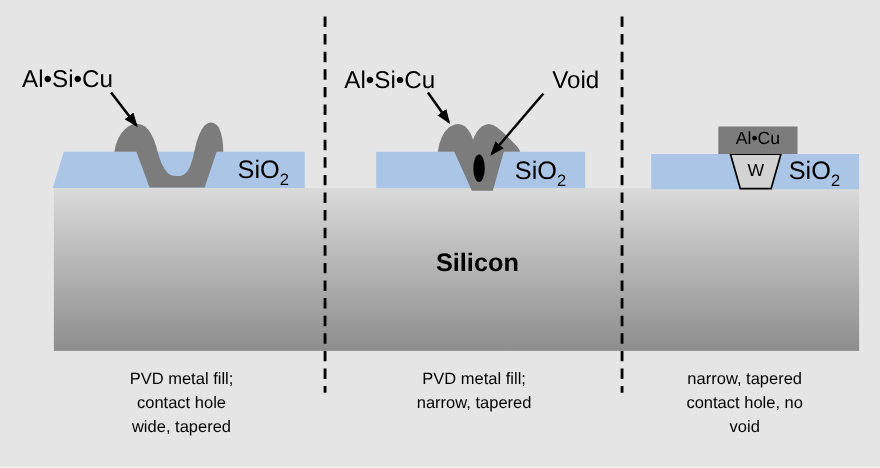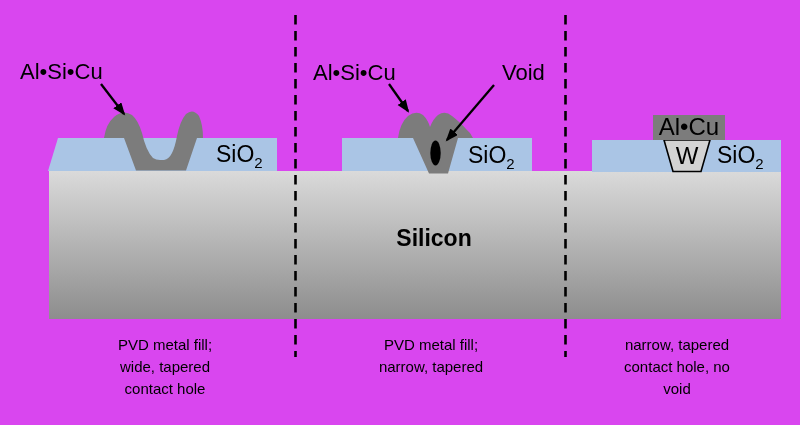--- a/index.html
+++ b/index.html
@@ -1,26 +1,26 @@
 <!DOCTYPE html>
 <html><head>
 <meta charset="utf-8">
 <style>
   html,body{margin:0;padding:0;background:#ffffff;}
   .stage{
-    position:relative;width:800px;height:425px;background:#d946ef;overflow:hidden;
+    position:relative;width:800px;height:425px;background:#e5e5e5;overflow:hidden;
     font-family:"Liberation Sans",sans-serif;color:#000;
   }
   .stage svg{position:absolute;left:0;top:0;}
   .lbl{position:absolute;white-space:nowrap;line-height:1.05;}
   .lbl-metal{font-size:22px;}
   .lbl-oxide{font-size:23px;}
   .lbl-oxide sub{font-size:15px;vertical-align:-6px;}
   .lbl-substrate{font-size:23px;transform:translateX(-50%);font-weight:bold;}
-  .lbl-cap{position:absolute;display:flex;align-items:center;justify-content:center;font-size:24px;}
+  .lbl-cap{position:absolute;display:flex;align-items:center;justify-content:center;font-size:16px;}
   .caption{position:absolute;transform:translateX(-50%);text-align:center;font-size:15px;line-height:22px;}
 </style>
 </head>
 <body>
 
 <div class="stage">
 
   <svg width="800" height="425" viewBox="0 0 800 425">
     <defs>
       <linearGradient id="siGrad" x1="0" y1="0" x2="0" y2="1">
@@ -67,22 +67,22 @@
   <div class="lbl lbl-oxide" style="left:468px;top:143px;"><span>SiO</span><sub>2</sub></div>
   <div class="lbl lbl-oxide" style="left:717px;top:143px;"><span>SiO</span><sub>2</sub></div>
 
   <div class="lbl lbl-substrate" style="left:434px;top:226px;">Silicon</div>
 
   <div class="lbl-cap" style="left:653px;top:114px;width:72px;height:25px;">Al•Cu</div>
   <div class="lbl-cap" style="left:665px;top:141px;width:44px;height:30px;">W</div>
 
   <div class="caption" style="left:165px;top:334px;">
     <div>PVD metal fill;</div>
+    <div>contact hole</div>
     <div>wide, tapered</div>
-    <div>contact hole</div>
   </div>
   <div class="caption" style="left:431px;top:334px;">
     <div>PVD metal fill;</div>
     <div>narrow, tapered</div>
   </div>
   <div class="caption" style="left:677px;top:334px;">
     <div>narrow, tapered</div>
     <div>contact hole, no void</div>
   </div>
 

